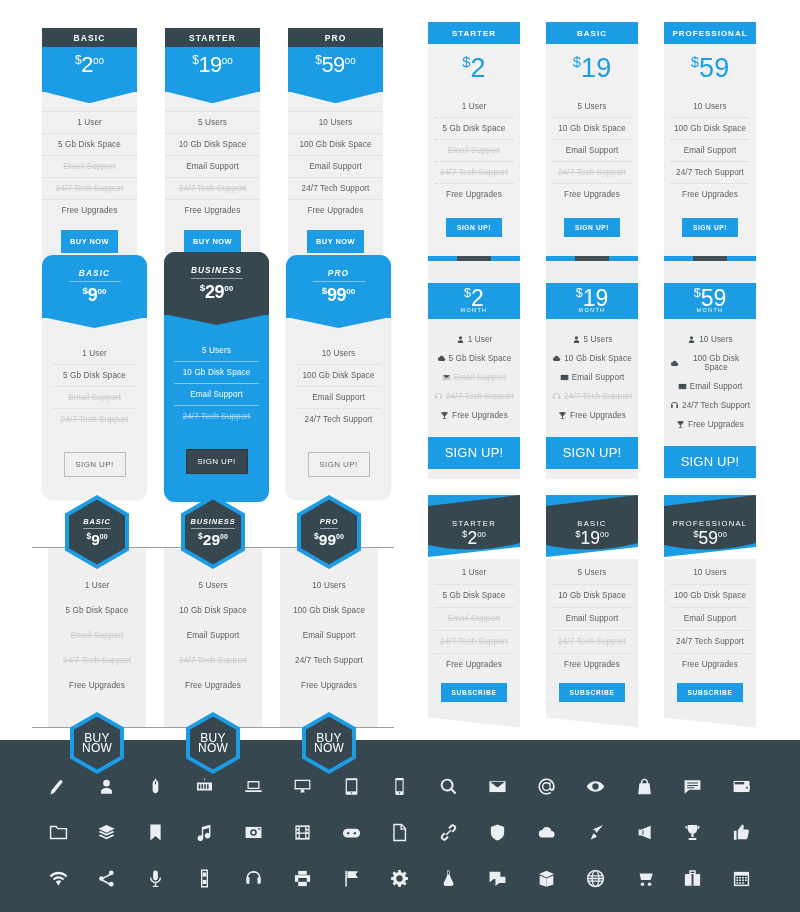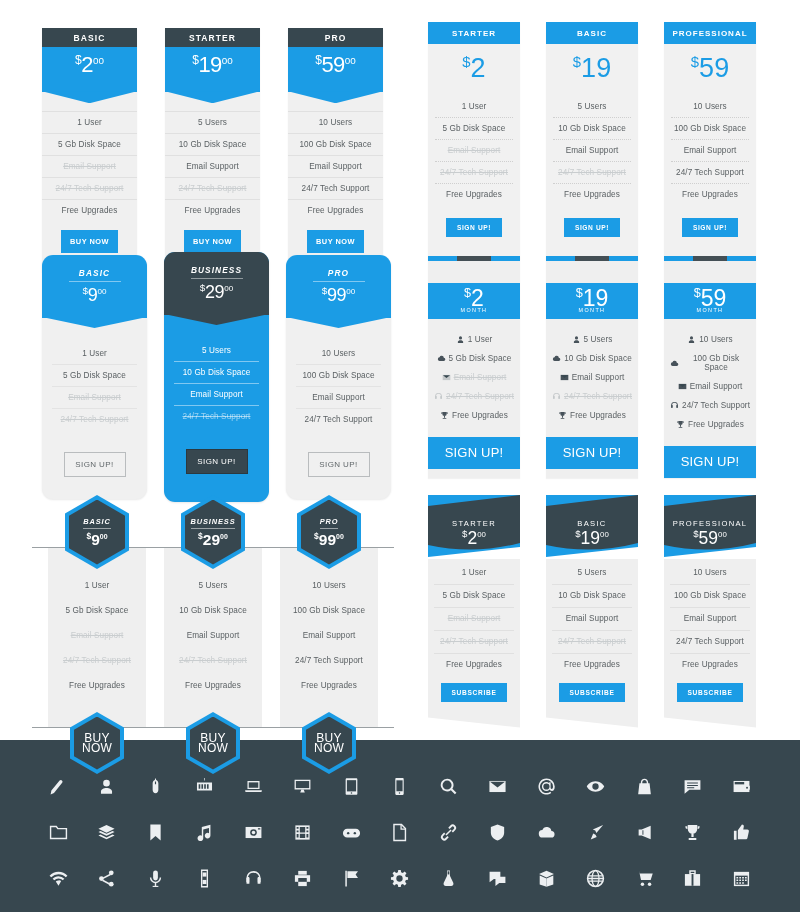--- a/index.html
+++ b/index.html
@@ -57,21 +57,21 @@
   
   .set3 { position: absolute; left: 42px; top: 255px; display: flex; align-items: flex-start; gap: 17px; }
   .s3card { width: 105px; background: #f0f0f0; border-radius: 11px; overflow: hidden;
             padding-bottom: 22px; box-shadow: 0 1px 2px rgba(0,0,0,.09); }
   .s3card.mid { background: #1b9ce5; margin-top: -3px; padding-bottom: 28px; }
   .s3top { position: relative; background: #1b9ce5; color: #fff; text-align: center; padding: 7px 0 14px; }
   .s3card.mid .s3top { background: #37474f; }
   .s3top .plan { font-size: 8.3px; font-weight: bold; font-style: italic; letter-spacing: 1.1px;
                  padding-bottom: 3px; display: inline-block; border-bottom: 1px solid rgba(255,255,255,.45);
                  min-width: 52px; }
-  .s3top .amt { font-size: 18px; font-weight: normal; letter-spacing: -.3px; display: block; margin-top: 4px; line-height: 1; }
+  .s3top .amt { font-size: 18px; font-weight: bold; letter-spacing: -.3px; display: block; margin-top: 4px; line-height: 1; }
   .s3top::after { content: ""; position: absolute; left: 0; right: 0; bottom: -10px; height: 11px;
       background: #1b9ce5; clip-path: polygon(0 0, 50% 100%, 100% 0); }
   .s3card.mid .s3top::after { background: #37474f; }
   .s3feats { padding: 25px 10px 0; }
   .s3feats .feat { padding: 6px 0; border-bottom: 1px solid #e3e3e3; }
   .s3feats .feat:last-child { border-bottom: none; }
   .s3card.mid .s3feats .feat { color: #fff; border-bottom-color: rgba(255,255,255,.45); }
   .s3card.mid .s3feats .feat.off { color: rgba(255,255,255,.55); }
   .s3btn { display: block; margin: 22px auto 0; width: 62px; background: transparent; color: #62686b;
            border: 1px solid #b9bcbe; font-size: 8px; letter-spacing: .4px; padding: 7px 0;

